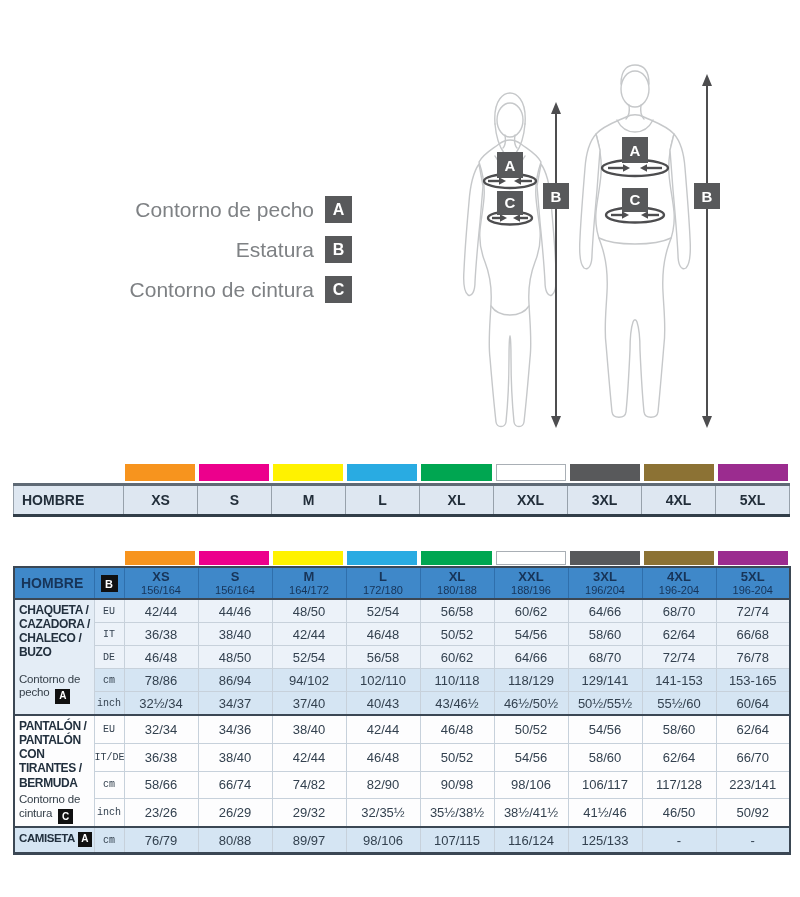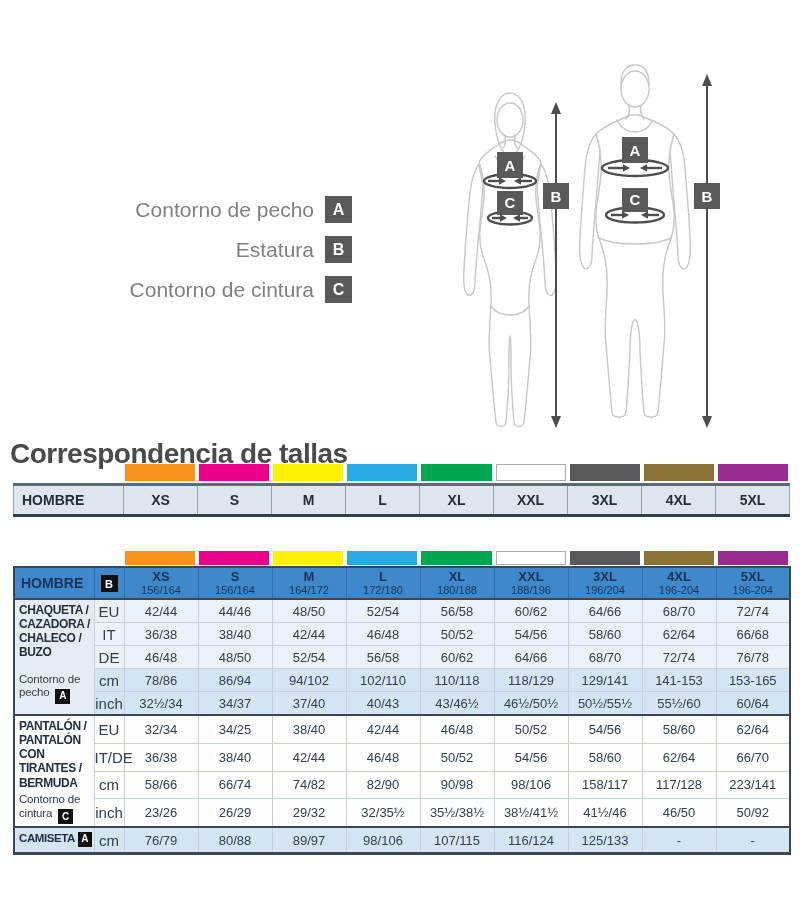--- a/index.html
+++ b/index.html
@@ -40,21 +40,21 @@
   
   #detail{position:absolute;left:13px;top:566px;width:777px;border-collapse:collapse;table-layout:fixed;
     border:2px solid #3B4754;border-bottom-width:3px;}
   #detail th{background:#3F88C9;color:#173458;border:1px solid #2F6FAC;height:30px;padding:0;vertical-align:middle;}
   #detail th.corner{text-align:left;padding-left:6px;font-size:14px;font-weight:bold;}
   #detail th.cornerkey{text-align:center;}
   .hsize{font-size:13px;font-weight:bold;line-height:1.1;}
   .hheight{font-size:11px;font-weight:normal;line-height:1.1;}
   #detail td{border:1px solid #C7D1DB;height:22px;font-size:13px;color:#33414F;text-align:center;padding:0;}
   #detail tr.group-start td{border-top:2px solid #3B4754;}
-  #detail td.unit{font-size:15px;}
+  #detail td.unit{font-size:10px;font-family:Liberation Mono, monospace;}
   #detail td.band-light{background:#ECF2F9;}
   #detail td.band-blue{background:#D5E5F3;}
   #detail td.band-white{background:#FDFDFE;}
   #detail td.glabel{text-align:left;vertical-align:top;padding:3px 2px 2px 4px;}
   #detail td.glabel.g0{background:#E4EDF6;}
   #detail td.glabel.g1{background:#FDFDFE;}
   #detail td.glabel.g2{background:#D5E5F3;vertical-align:middle;padding-top:0;}
   .gname{font-weight:bold;font-size:12px;line-height:1.18;color:#22303E;letter-spacing:-0.4px;}
   .g2 .gname{font-size:11.5px;display:flex;align-items:center;}
   .gmeasure{font-size:11.5px;line-height:1.2;color:#36404A;margin-top:3px;letter-spacing:-0.2px;}
@@ -172,21 +172,20 @@
       <g>
         <line x1="267" y1="20" x2="267" y2="362" stroke="#4D4D4F" stroke-width="2"></line>
         <polygon points="262,26 267,14 272,26" fill="#4D4D4F"></polygon>
         <polygon points="262,356 267,368 272,356" fill="#4D4D4F"></polygon>
         <rect x="254" y="123" width="26" height="26" fill="#58595B"></rect>
         <text x="267" y="142" text-anchor="middle" fill="#fff" font-size="15" font-weight="bold">B</text>
       </g>
     </g>
   </svg>
 
-  <h1 id="title">Correspondencia de tallas</h1>
 
   <div id="swatches-top" class="swatches">
       <div class="swcell">
         <div class="swatch" style="background: rgb(247, 148, 30);"></div>
       </div>
       <div class="swcell">
         <div class="swatch" style="background: rgb(236, 0, 140);"></div>
       </div>
       <div class="swcell">
         <div class="swatch" style="background: rgb(255, 242, 0);"></div>
@@ -391,21 +390,21 @@
           <td class="band-blue">55½/60</td>
           <td class="band-blue">60/64</td>
         </tr>
         <tr class="group-start">
           <td class="glabel g1" rowspan="4">
             <div class="gname">PANTALÓN / PANTALÓN CON TIRANTES / BERMUDA</div>
             <div class="gmeasure"><span>Contorno de cintura </span><span class="tkey">C</span></div>
           </td>
           <td class="unit band-white">EU</td>
           <td class="band-white">32/34</td>
-          <td class="band-white">34/25</td>
+          <td class="band-white">34/36</td>
           <td class="band-white">38/40</td>
           <td class="band-white">42/44</td>
           <td class="band-white">46/48</td>
           <td class="band-white">50/52</td>
           <td class="band-white">54/56</td>
           <td class="band-white">58/60</td>
           <td class="band-white">62/64</td>
         </tr>
         <tr>
           <td class="unit band-white">IT/DE</td>
@@ -420,21 +419,21 @@
           <td class="band-white">66/70</td>
         </tr>
         <tr>
           <td class="unit band-white">cm</td>
           <td class="band-white">58/66</td>
           <td class="band-white">66/74</td>
           <td class="band-white">74/82</td>
           <td class="band-white">82/90</td>
           <td class="band-white">90/98</td>
           <td class="band-white">98/106</td>
-          <td class="band-white">158/117</td>
+          <td class="band-white">106/117</td>
           <td class="band-white">117/128</td>
           <td class="band-white">223/141</td>
         </tr>
         <tr>
           <td class="unit band-white">inch</td>
           <td class="band-white">23/26</td>
           <td class="band-white">26/29</td>
           <td class="band-white">29/32</td>
           <td class="band-white">32/35½</td>
           <td class="band-white">35½/38½</td>

